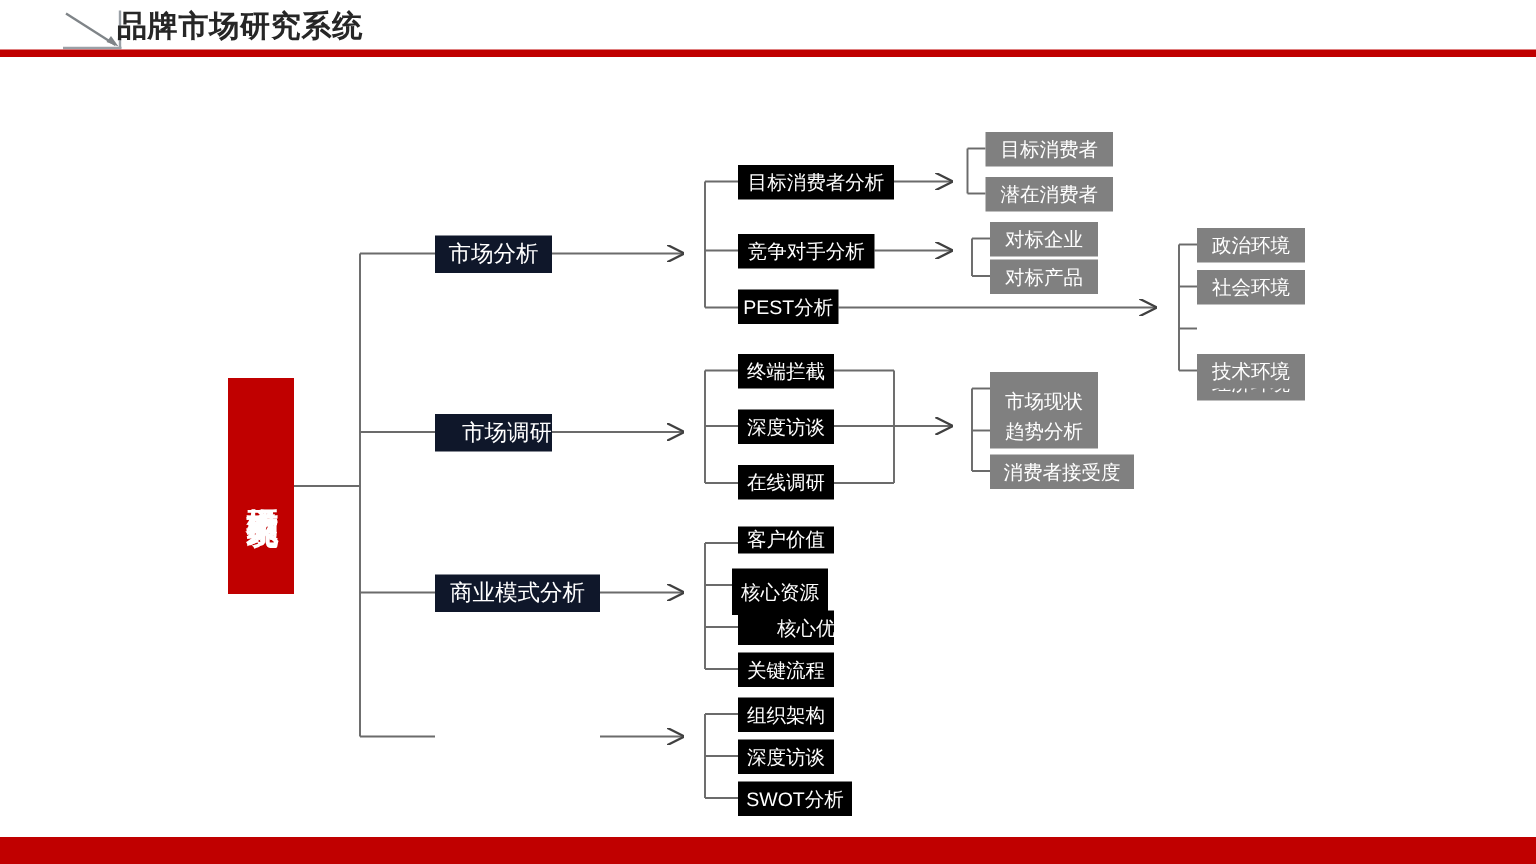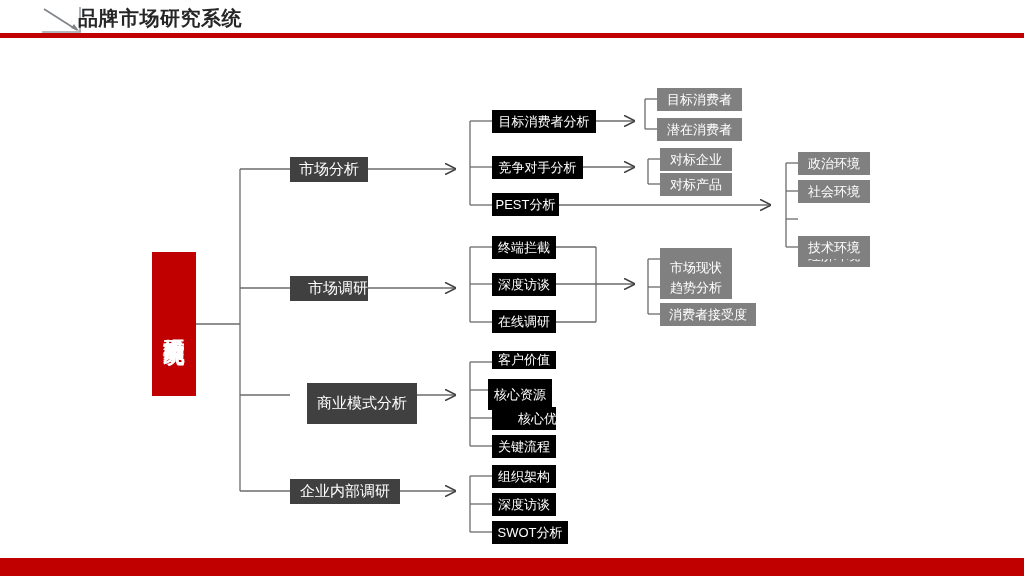--- a/index.html
+++ b/index.html
@@ -28,21 +28,21 @@
     display:flex;align-items:center;justify-content:center;
     color:#ffffff;white-space:nowrap;
     font-family:"Liberation Sans","DejaVu Sans",sans-serif;
   }
   .node.root{
     background:#c00000;color:#ffffff;
     font-size:21px;font-weight:bold;line-height:1.04;
     writing-mode:vertical-rl;text-orientation:upright;
     letter-spacing:1px;padding:6px 0;
   }
-  .node.lvl2{background:#404040;font-size:15px;font-weight:normal;}
+  .node.lvl2{background:#0f172a;font-size:15px;font-weight:normal;}
   .node.lvl3{background:#000000;font-size:13px;}
   .node.lvl4{background:#808080;font-size:13px;}
 </style>
 </head>
 <body>
 
 <div class="header">
   <svg class="logo-mark" viewBox="0 0 50 28">
     <line x1="44" y1="1" x2="44" y2="26" stroke="#9aa0a6" stroke-width="1.6"></line>
     <line x1="6" y1="26" x2="45" y2="26" stroke="#9aa0a6" stroke-width="1.6"></line>
@@ -126,25 +126,22 @@
   <div class="node root" style="left:152px;top:214px;width:44px;height:144px;">
     <span>市场研究系统</span>
   </div>
 
   <div class="node lvl2" style="left:290px;top:119px;width:78px;height:25px;">
     <span>市场分析</span>
     </div>
   <div class="node lvl2" style="left:290px;top:238px;width:78px;height:25px;justify-content:flex-end;">
     <span>市场调研</span>
     </div>
-  <div class="node lvl2" style="left:290px;top:345px;width:110px;height:41px;margin-left:17px;">
+  <div class="node lvl2" style="left:290px;top:345px;width:110px;height:25px;">
     <span>商业模式分析</span>
-    </div>
-  <div class="node lvl2" style="left:290px;top:441px;width:110px;height:25px;">
-    <span>企业内部调研</span>
     </div>
 
   <div class="node lvl3" style="left:492px;top:72px;width:104px;height:23px;">
     <span>目标消费者分析</span>
     </div>
   <div class="node lvl3" style="left:492px;top:118px;width:91px;height:23px;">
     <span>竞争对手分析</span>
     </div>
   <div class="node lvl3" style="left:492px;top:155px;width:67px;height:23px;">
     <span>PEST分析</span>

